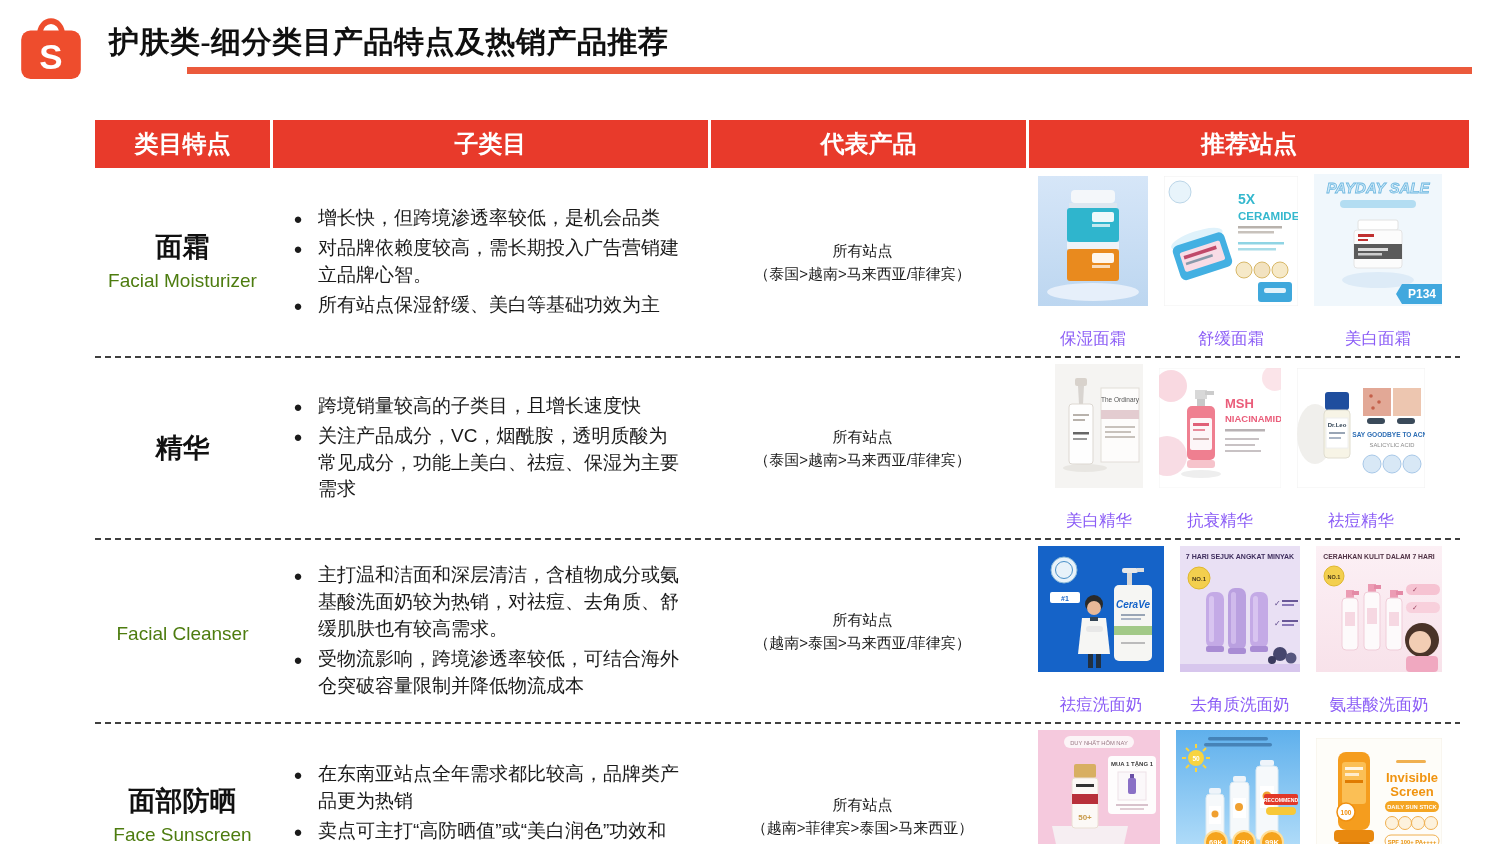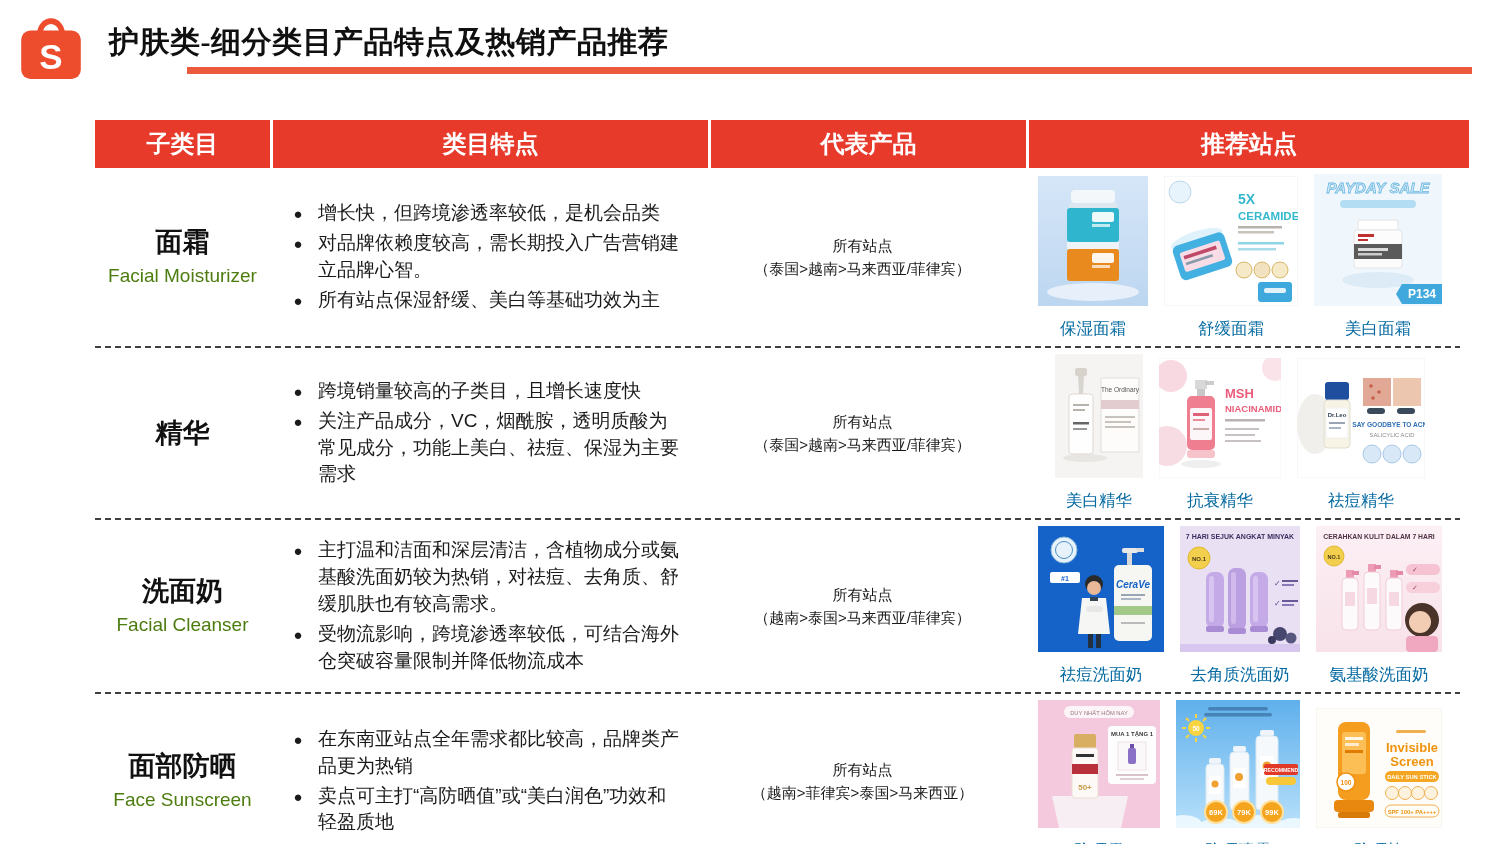--- a/index.html
+++ b/index.html
@@ -31,42 +31,42 @@
   .bullet{display:flex;font-size:19px;color:#1a1a1a;line-height:1.42;margin:3px 0;}
   .bullet .mark{flex:0 0 40px;text-align:center;font-size:15px;padding-top:3px;}
   .bullet .txt{flex:1;}
   .b{font-weight:400;}
 
   .sites{text-align:center;font-size:15px;color:#1a1a1a;line-height:1.55;}
 
   .prods{display:flex;justify-content:center;align-items:flex-end;gap:16px;padding:6px 0;}
   .pcard{display:flex;flex-direction:column;align-items:center;}
   .pimg{display:block;}
-  .plabel{font-size:16.5px;color:#0369a1;margin-top:12px;white-space:nowrap;}
+  .plabel{font-size:16.5px;color:#8b5cf6;margin-top:22px;white-space:nowrap;}
 
   svg text{font-family:"Liberation Sans","DejaVu Sans",sans-serif;}
 </style>
 </head>
 <body>
 
 <div class="slide">
 
   <svg class="logo" width="66" height="74" viewBox="0 0 64 72">
     <path d="M21,27 C21,8 43,8 43,27" fill="none" stroke="#EE4D2D" stroke-width="5.5"></path>
     <rect x="3" y="22" width="58" height="47" rx="9" fill="#EE4D2D"></rect>
     <text x="32" y="59" text-anchor="middle" font-size="34" font-weight="700" fill="#ffffff">S</text>
   </svg>
   <div class="title">护肤类-细分类目产品特点及热销产品推荐</div>
   <div class="title-underline"></div>
 
   <div class="tbl">
 
     <div class="thead">
+      <div class="th">类目特点</div>
       <div class="th">子类目</div>
-      <div class="th">类目特点</div>
       <div class="th">代表产品</div>
       <div class="th">推荐站点</div>
     </div>
 
     <div class="trow r1">
       <div class="cat">
         <div class="cn">面霜</div>
         <div class="en">Facial Moisturizer</div>
       </div>
       <div class="feat">
@@ -255,21 +255,20 @@
           <div class="plabel">祛痘精华</div>
         </div>
 
       </div>
     </div>
 
     <div class="sep"></div>
 
     <div class="trow r3">
       <div class="cat">
-        <div class="cn">洗面奶</div>
         <div class="en">Facial Cleanser</div>
       </div>
       <div class="feat">
         <div class="bullet">
             <span class="mark">●</span>
             <span class="txt"><span>主打</span><span class="b">温和洁面和深层清洁</span><span>，含植物成分或氨基酸洗面奶较为热销，对</span><span class="b">祛痘、去角质、舒缓肌肤</span><span>也有较高需求。</span></span>
           </div>
         <div class="bullet">
             <span class="mark">●</span>
             <span class="txt"><span>受物流影响，跨境渗透率较低，可结合海外仓突破容量限制并降低物流成本</span></span>

